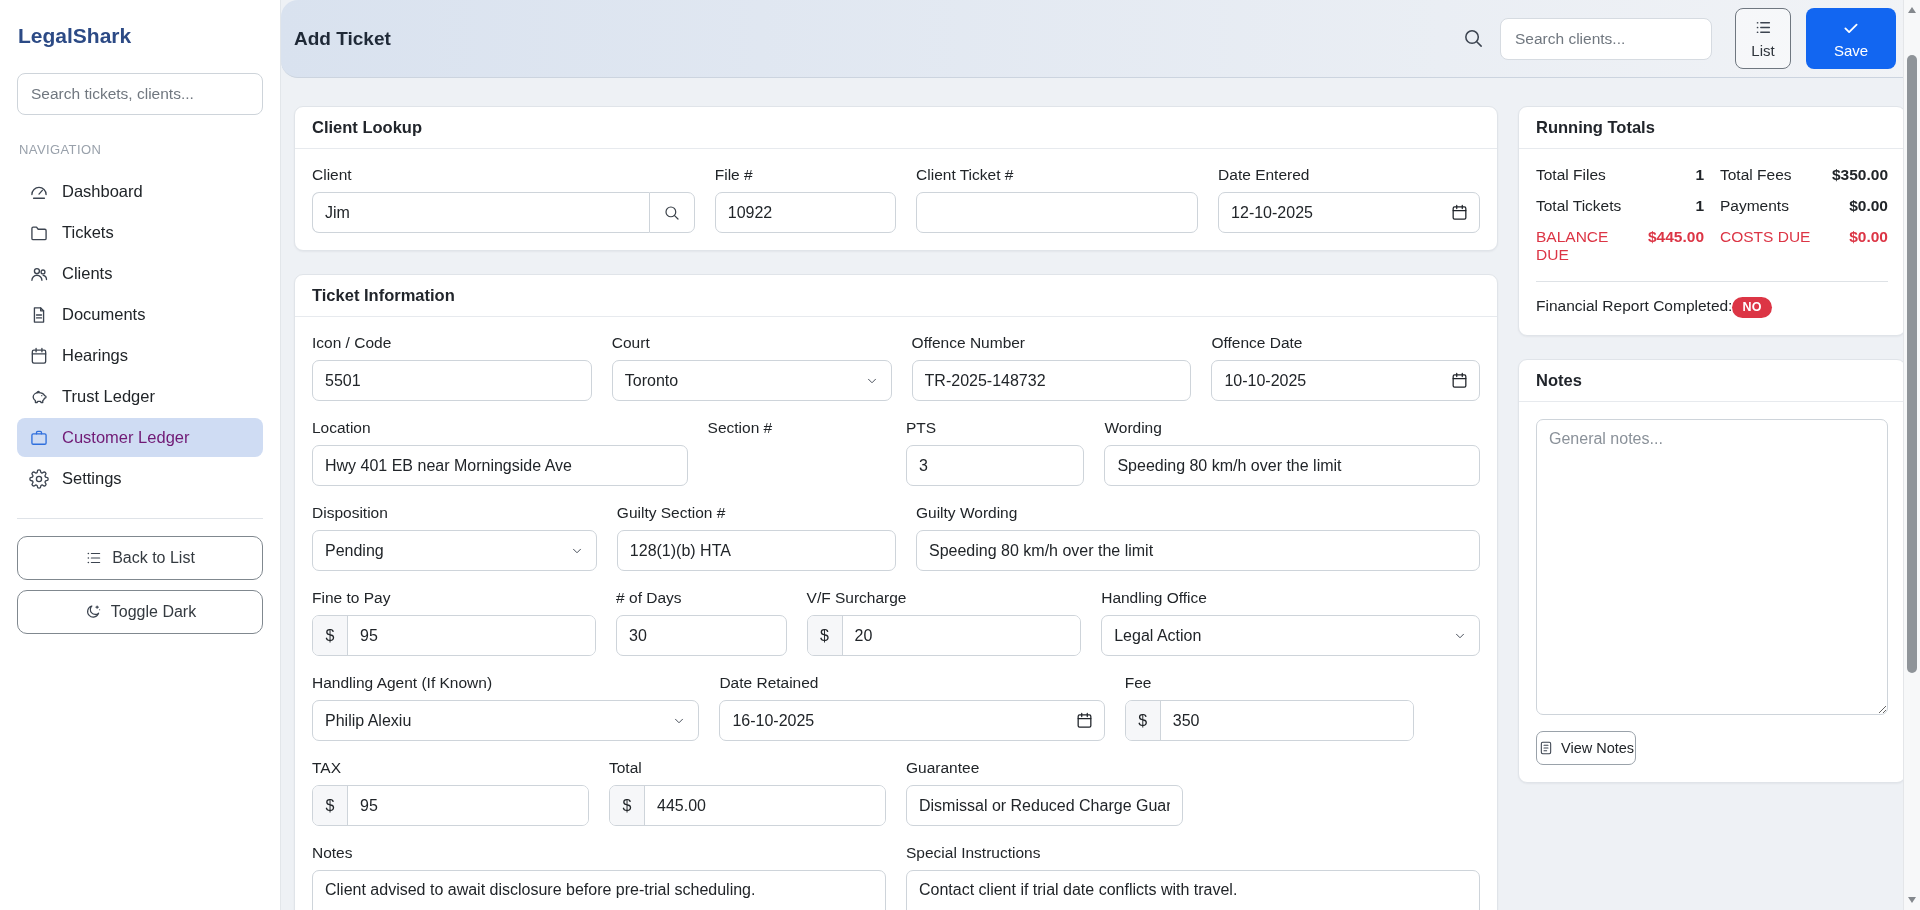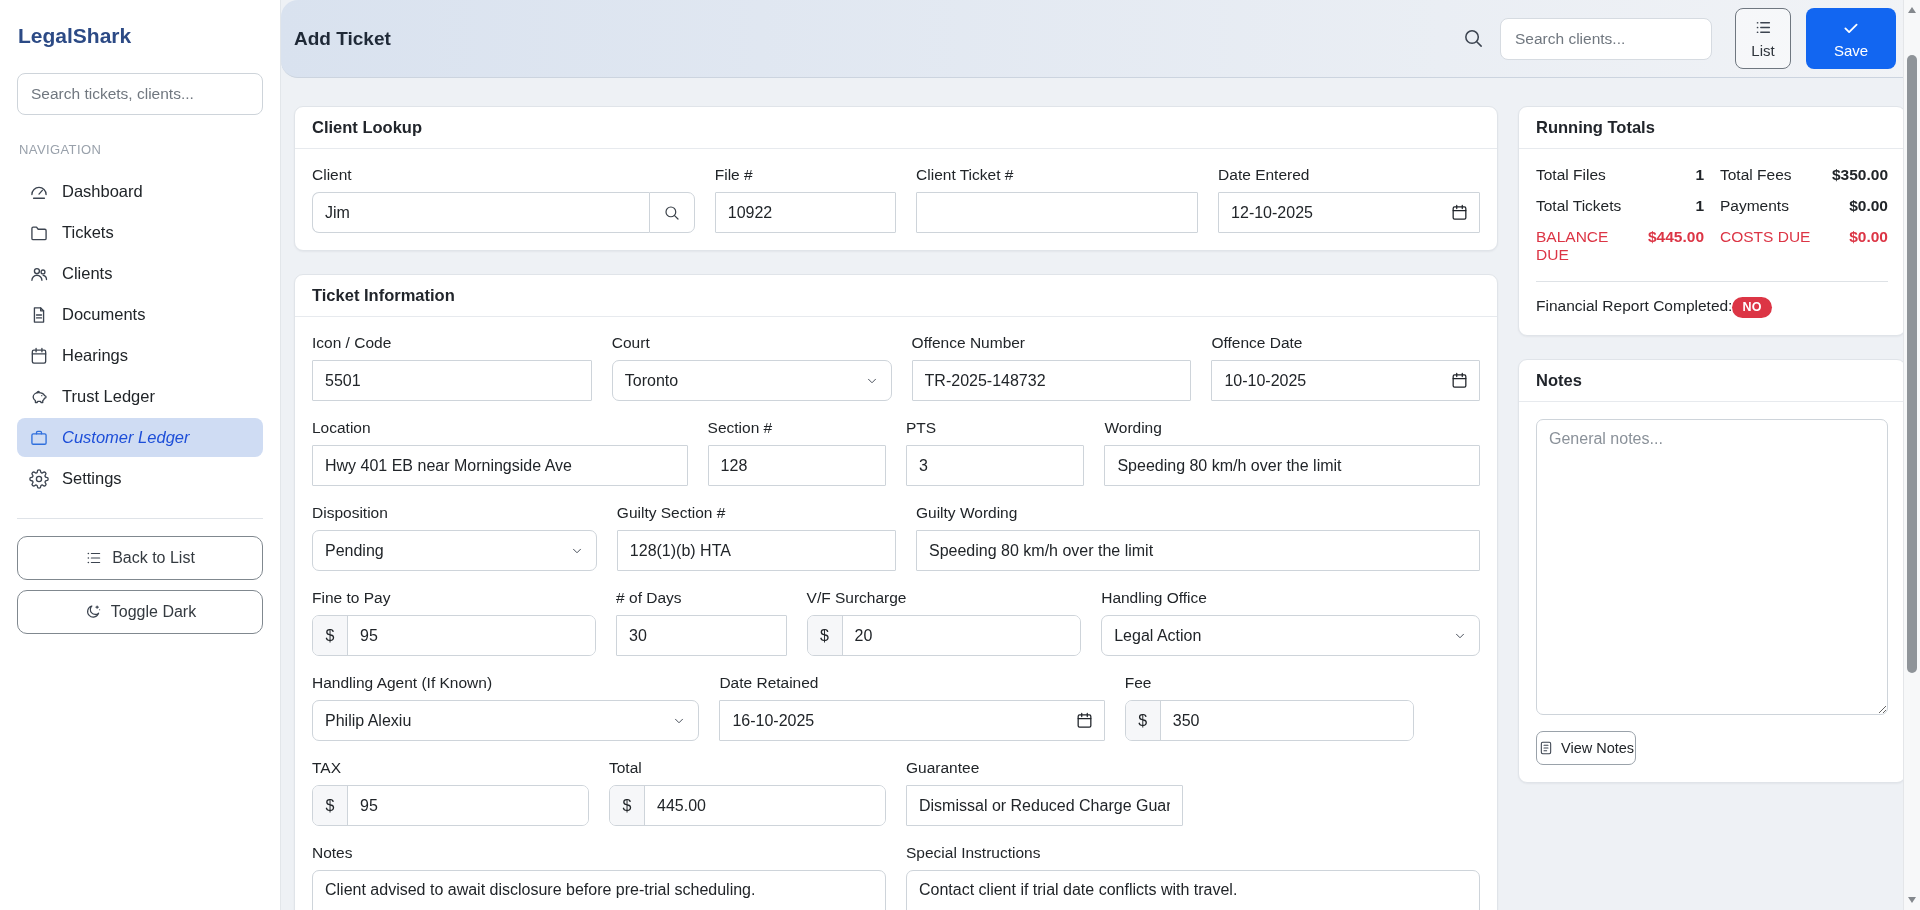--- a/index.html
+++ b/index.html
@@ -21,21 +21,21 @@
     width:100%; height:42px; border:1px solid #ced4da; border-radius:8px;
     padding:0 13px; font-size:15.5px; color:#212529; font-family:inherit; background:#fff;
   }
   .side-search::placeholder { color:#70777f; }
   .nav-label { color:#99a1ab; font-size:13px; letter-spacing:.4px; margin:27px 0 15px 2px; }
   .nav-item {
     display:flex; align-items:center; gap:13px; height:39px; padding:0 12px;
     border-radius:8px; font-size:16.5px; color:#212529; margin-bottom:2px; cursor:pointer;
   }
   .nav-item svg { width:20px; height:20px; flex:0 0 20px; }
-  .nav-item.active { background:#cfdcf3; color:#1d4ed8;font-style:italic; }
+  .nav-item.active { background:#cfdcf3; color:#701a75; }
   .side-div { border-top:1px solid #dfe3e8; margin:20px 0 17px; }
   .side-btn {
     display:flex; align-items:center; justify-content:center; gap:9px;
     width:100%; height:44px; border:1px solid #80888f; border-radius:10px;
     background:#fff; color:#343a40; font-size:16px; margin-bottom:10px;
     font-family:inherit; cursor:pointer;
   }
   .side-btn svg { width:18px; height:18px; }
 
   
@@ -83,21 +83,21 @@
   .g-r1 { grid-template-columns:1fr 1fr 1fr .96fr; }
   .g-r2 { grid-template-columns:2fr .95fr .95fr 2fr; }
   .g-r3 { grid-template-columns:1fr .98fr 1.98fr; }
   .g-r4 { grid-template-columns:1.5fr .9fr 1.45fr 2fr; }
   .g-r5 { grid-template-columns:1.93fr 1.92fr 1.44fr .23fr; }
   .g-r6 { grid-template-columns:1fr 1fr 1fr 1fr; }
   .g-r7 { grid-template-columns:1fr 1fr; }
 
   .field label { display:block; font-size:15.5px; color:#212529; margin-bottom:8px; }
   .input {
-    width:100%; height:41px; border:1px solid #ced4da; border-radius:1px;
+    width:100%; height:41px; border:1px solid #ced4da; border-radius:7px;
     padding:0 12px; font-size:16px; color:#212529; background:#fff; font-family:inherit;
   }
   .area {
     width:100%; height:82px; border:1px solid #ced4da; border-radius:7px;
     padding:10px 12px; font-size:16px; color:#212529; background:#fff;
     font-family:inherit; resize:vertical;
   }
   .withbtn { display:flex; }
   .withbtn .input { border-radius:7px 0 0 7px; border-right:0; flex:1; min-width:0; }
   .lookup-btn {
@@ -347,21 +347,20 @@
               </div>
             </div>
 
             <div class="grid g-r2">
               <div class="field">
                 <label>Location</label>
                 <input class="input" value="Hwy 401 EB near Morningside Ave" style="">
               </div>
               <div class="field">
                 <label>Section #</label>
-                <input class="input" value="128" style="">
               </div>
               <div class="field">
                 <label>PTS</label>
                 <input class="input" value="3" style="">
               </div>
               <div class="field">
                 <label>Wording</label>
                 <input class="input" value="Speeding 80 km/h over the limit" style="">
               </div>
             </div>

